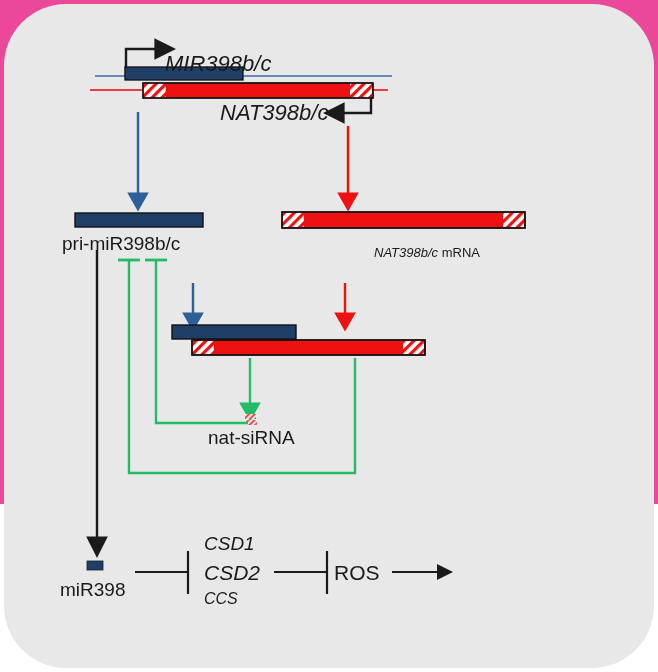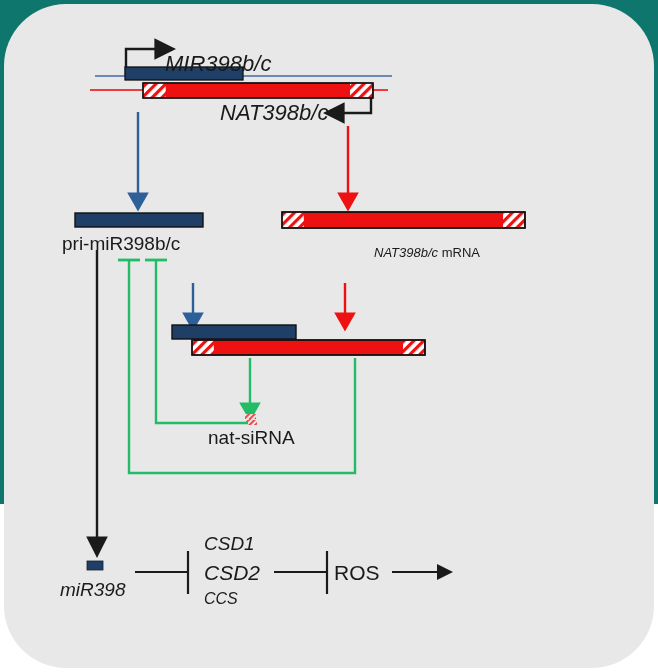--- a/index.html
+++ b/index.html
@@ -1,17 +1,17 @@
 <!DOCTYPE html>
 <html><head>
 <meta charset="utf-8">
 <style>
   html,body{margin:0;padding:0;background:#ffffff;}
   body{width:658px;height:672px;overflow:hidden;font-family:"Liberation Sans",sans-serif;}
-  #stage{position:relative;width:658px;height:504px;background:#0f766e;}
+  #stage{position:relative;width:658px;height:504px;background:#ec4899;}
   #panel{position:absolute;left:4px;top:4px;width:650px;height:664px;background:#e8e8e8;border-radius:62px;}
   #svgroot{position:absolute;left:0;top:0;width:658px;height:672px;}
   .lbl{position:absolute;color:#1a1a1a;white-space:nowrap;line-height:1;}
   .ital{font-style:italic;}
 </style>
 </head>
 <body>
 
 <div id="stage">
   <div id="panel"></div>
@@ -121,20 +121,20 @@
   <div class="lbl ital" style="left:220px;top:102px;font-size:22px;">NAT398b/c</div>
 
   <div class="lbl" style="left:62px;top:234px;font-size:19px;">pri-miR398b/c</div>
 
   <div class="lbl" style="left:374px;top:246px;font-size:13px;text-align:center;">
     <span class="ital">NAT398b/c</span><span> mRNA</span>
   </div>
 
   <div class="lbl" style="left:208px;top:428px;font-size:19px;">nat-siRNA</div>
 
-  <div class="lbl" style="left:60px;top:580px;font-size:19px;font-style:italic;">miR398</div>
+  <div class="lbl" style="left:60px;top:580px;font-size:19px;">miR398</div>
 
   <div class="lbl ital" style="left:204px;top:534px;font-size:19px;">CSD1</div>
   <div class="lbl ital" style="left:204px;top:562px;font-size:21px;">CSD2</div>
   <div class="lbl ital" style="left:204px;top:591px;font-size:16px;">CCS</div>
 
   <div class="lbl" style="left:334px;top:562px;font-size:21px;">ROS</div>
 </div>
 
 </body></html>

